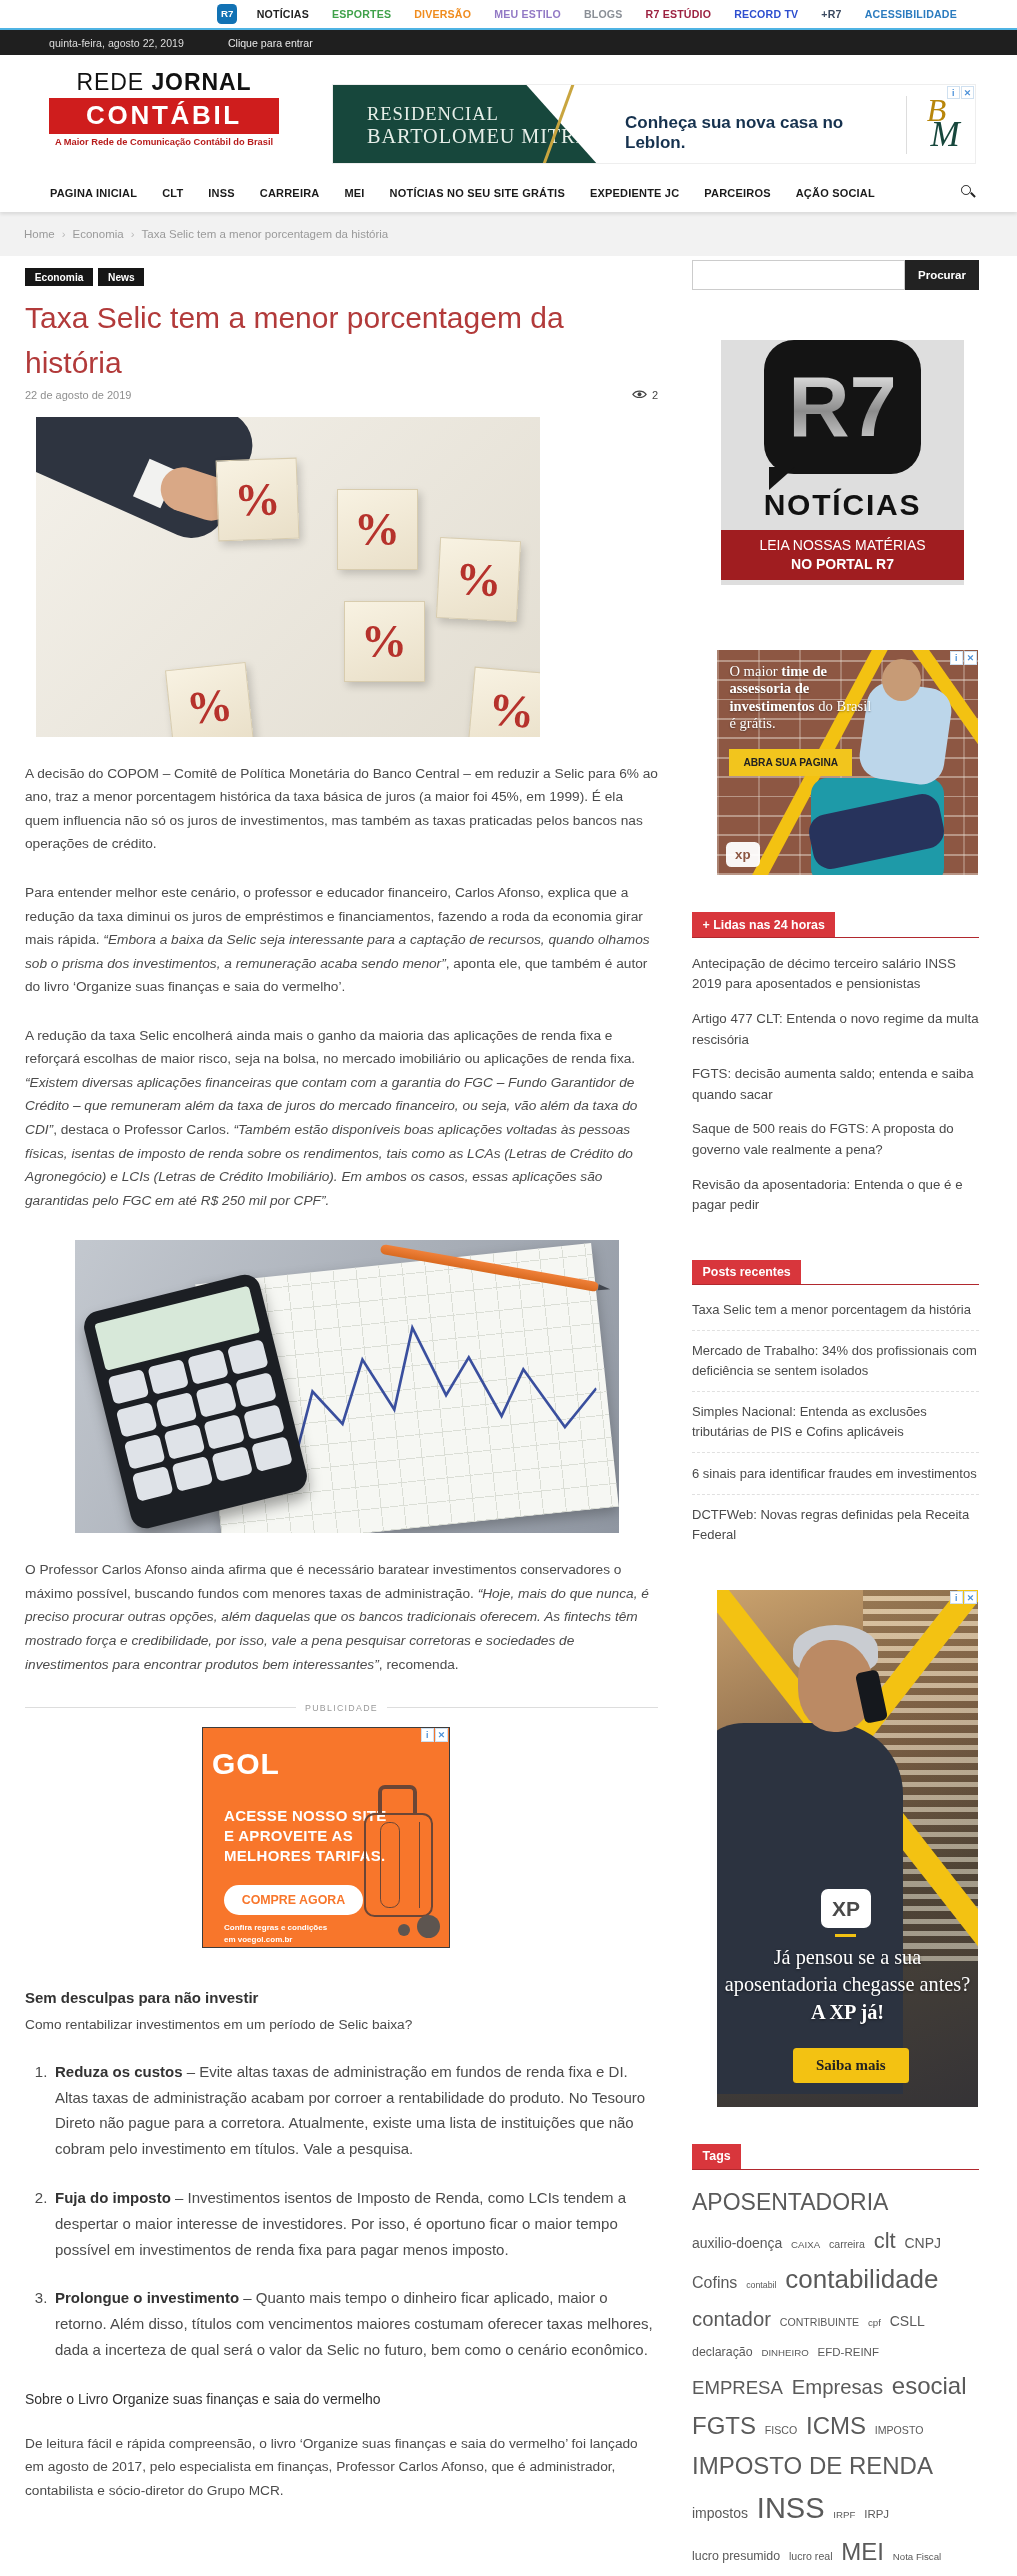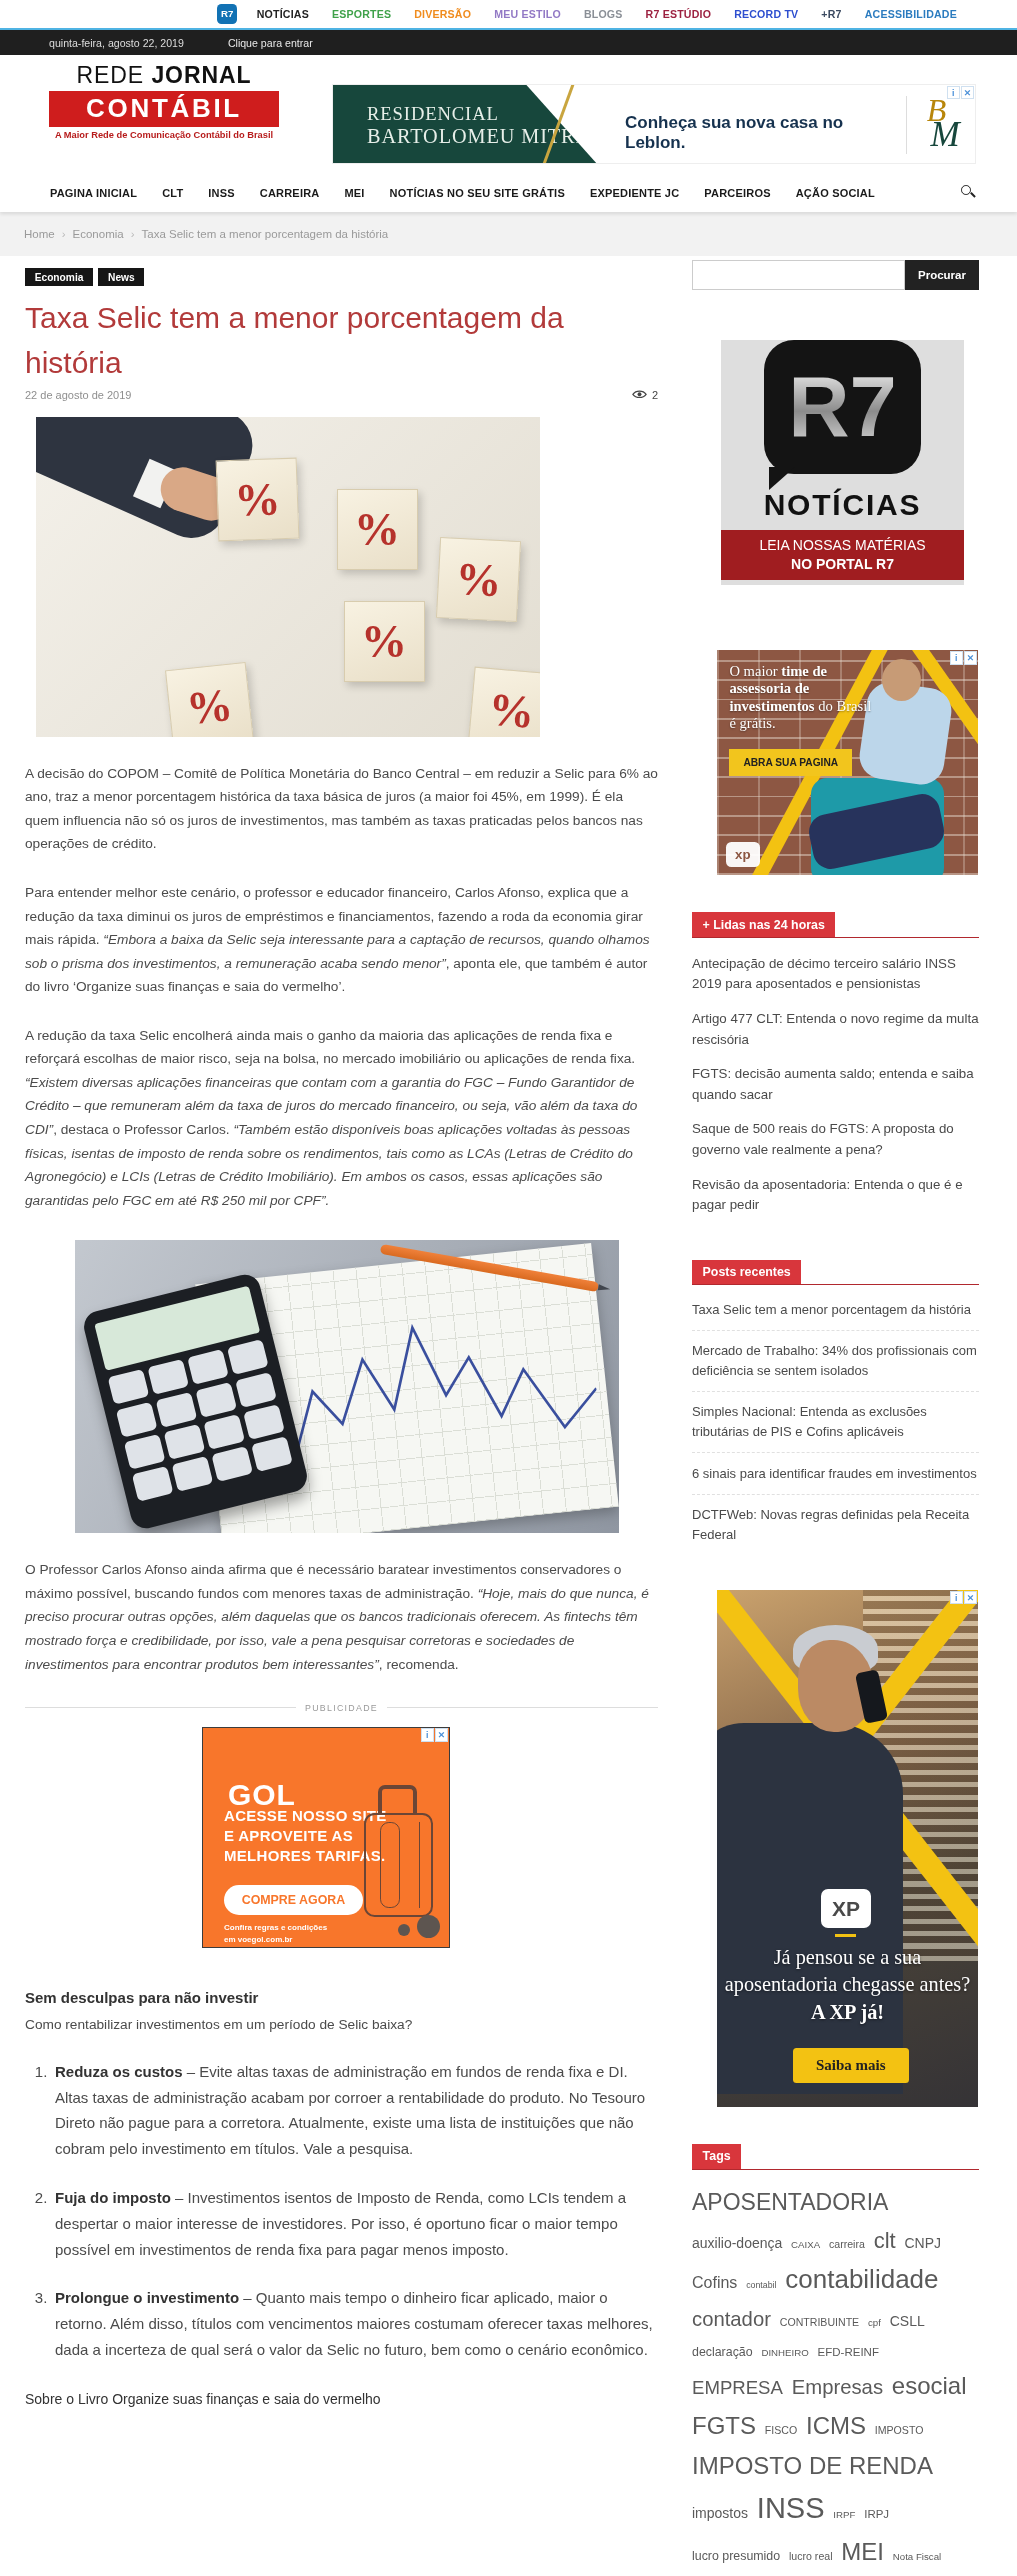--- a/index.html
+++ b/index.html
@@ -10,21 +10,21 @@
   .topbar { height:30px; background:#fff; border-bottom:2.7px solid #4fb3e3; display:flex; align-items:center; padding-left:217px; }
   .r7logo { width:20.3px; height:19.4px; background:#1272b4; border-radius:4.4px; color:#fff; font-size:9.7px; font-weight:bold; text-align:center; line-height:19.4px; margin-right:19.4px; }
   .topnav { display:flex; gap:23px; }
   .topnav span { font-size:10.6px; font-weight:bold; letter-spacing:0.2px; cursor:pointer; }
 
   .darkbar { height:25px; background:#1f1f1f; color:#ddd; font-size:10.6px; display:flex; align-items:center; padding-left:49px; gap:44px; }
   .darkbar .login { color:#e8e8e8; cursor:pointer; }
 
   
   .header { position:relative; height:118px; background:#fff; }
-  .sitelogo { position:absolute; left:49px; top:7px; width:230px; text-align:center; }
+  .sitelogo { position:absolute; left:49px; top:14px; width:230px; text-align:center; }
   .sitelogo .l1 { font-size:23px; color:#111; letter-spacing:0.9px; }
   .sitelogo .l1 b { font-weight:900; }
   .sitelogo .l2 { margin-top:1.8px; background:#cf1d1d; color:#fff; font-weight:900; font-size:26px; letter-spacing:2.7px; padding:1.8px 0 3.5px; }
   .sitelogo .l3 { margin-top:2.7px; color:#b71c1c; font-size:9.3px; font-weight:bold; }
 
   .banner { position:absolute; left:332px; top:29px; width:644px; height:80px; background:#fff; border:0.9px solid #eee; overflow:hidden; cursor:pointer; }
   .banner .green { position:absolute; left:0; top:0; width:265px; height:80px; background:#17473c; clip-path:polygon(0 0,73% 0,100% 100%,0 100%); display:flex; flex-direction:column; justify-content:center; padding-left:34px; }
   .banner .green .t1 { font-family:"Liberation Serif",serif; color:#e7efe9; font-size:18.6px; letter-spacing:0.9px; }
   .banner .green .t2 { font-family:"Liberation Serif",serif; color:#e7efe9; font-size:20.3px; letter-spacing:0.9px; }
   .banner .goldline { position:absolute; left:223px; top:-10.6px; width:2.7px; height:106px; background:#c9a53f; transform:rotate(20deg); }
@@ -78,21 +78,21 @@
   .pscreen { width:100%; height:48px; background:#d7e8d9; border-radius:3.5px; color:#23332a; font-family:"DejaVu Sans Mono",monospace; font-size:17.7px; text-align:right; padding:23px 7px 0 0; }
   .pkeys { margin-top:7px; display:grid; grid-template-columns:repeat(4,1fr); gap:5.3px; }
   .pkeys i { height:28px; background:#dfe3e8; border-radius:5.3px; display:block; }
 
   .pubdiv { margin-top:26.5px; display:flex; align-items:center; }
   .pubdiv .ln { flex:1; height:0.9px; background:#ddd; }
   .pubdiv .tx { padding:0 8.8px; font-size:8.8px; letter-spacing:1.3px; color:#9a9a9a; }
 
   
   .gol { position:relative; margin:14px 0 0 177px; width:248px; height:221px; background:#f8762b; border:0.9px solid #3c3c3c; overflow:hidden; cursor:pointer; }
-  .gol .logo { position:absolute; left:25px; top:19.4px; color:#fff; font-size:30px; font-weight:900; letter-spacing:0.9px;margin-top:31px; }
+  .gol .logo { position:absolute; left:9px; top:19.4px; color:#fff; font-size:30px; font-weight:900; letter-spacing:0.9px; }
   .gol .txt { position:absolute; left:21px; top:78px; color:#fff; font-size:15px; font-weight:bold; line-height:1.35; letter-spacing:0.3px; }
   .gol .btn { position:absolute; left:21px; top:157px; background:#fff; color:#f8762b; font-size:12.4px; font-weight:bold; padding:8px 17.7px; border-radius:17.7px; }
   .gol .legal { position:absolute; left:21px; top:194px; color:#fff; font-size:8px; font-weight:bold; line-height:1.5; }
   .case { position:absolute; right:16px; top:85px; width:69px; height:104px; border:2.7px solid #6b4636; border-radius:10.6px; }
   .case::before { content:""; position:absolute; left:14px; top:7px; bottom:7px; width:17.7px; border:1.8px solid #6b4636; border-radius:8.8px; }
   .case::after { content:""; position:absolute; right:10.6px; top:7px; bottom:7px; width:1.8px; background:#6b4636; }
   .handle { position:absolute; right:32px; top:57px; width:39px; height:30px; border:4.4px solid #6b4636; border-bottom:none; border-radius:7px 7px 0 0; }
   .wheel1,.wheel2 { position:absolute; border-radius:50%; background:#5d5550; }
   .wheel1 { right:8.8px; top:187px; width:23px; height:23px; }
   .wheel2 { right:39px; top:196px; width:12.4px; height:12.4px; }
@@ -334,20 +334,21 @@
     </div>
 
     <h3 class="sec">Sem desculpas para não investir</h3>
     <p class="lead">Como rentabilizar investimentos em um período de Selic baixa?</p>
     <ol class="steps" id="steps">
         <li><b>Reduza os custos</b><span> – Evite altas taxas de administração em fundos de renda fixa e DI. Altas taxas de administração acabam por corroer a rentabilidade do produto. No Tesouro Direto não pague para a corretora. Atualmente, existe uma lista de instituições que não cobram pelo investimento em títulos. Vale a pesquisa.</span></li>
         <li><b>Fuja do imposto</b><span> – Investimentos isentos de Imposto de Renda, como LCIs tendem a despertar o maior interesse de investidores. Por isso, é oportuno ficar o maior tempo possível em investimentos de renda fixa para pagar menos imposto.</span></li>
         <li><b>Prolongue o investimento</b><span> – Quanto mais tempo o dinheiro ficar aplicado, maior o retorno. Além disso, títulos com vencimentos maiores costumam oferecer taxas melhores, dada a incerteza de qual será o valor da Selic no futuro, bem como o cenário econômico.</span></li>
       </ol>
     <h3 class="about">Sobre o Livro Organize suas finanças e saia do vermelho</h3>
+    <p class="para">De leitura fácil e rápida compreensão, o livro ‘Organize suas finanças e saia do vermelho’ foi lançado em agosto de 2017, pelo especialista em finanças, Professor Carlos Afonso, que é administrador, contabilista e sócio-diretor do Grupo MCR.</p>
   </div>
 
   <aside class="col-side">
     <div class="search">
       <input type="text" value="" style="">
       <button>Procurar</button>
     </div>
 
     <div class="r7box">
       <div class="r7big"><span>R7</span></div>

